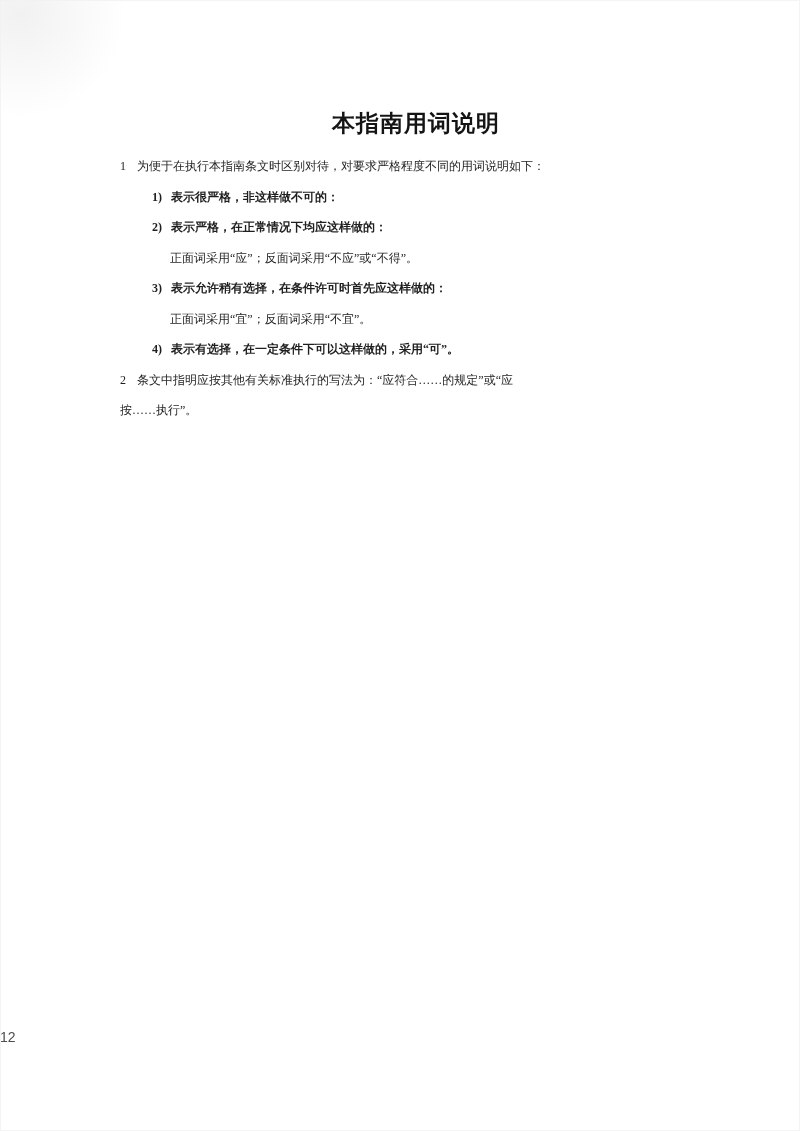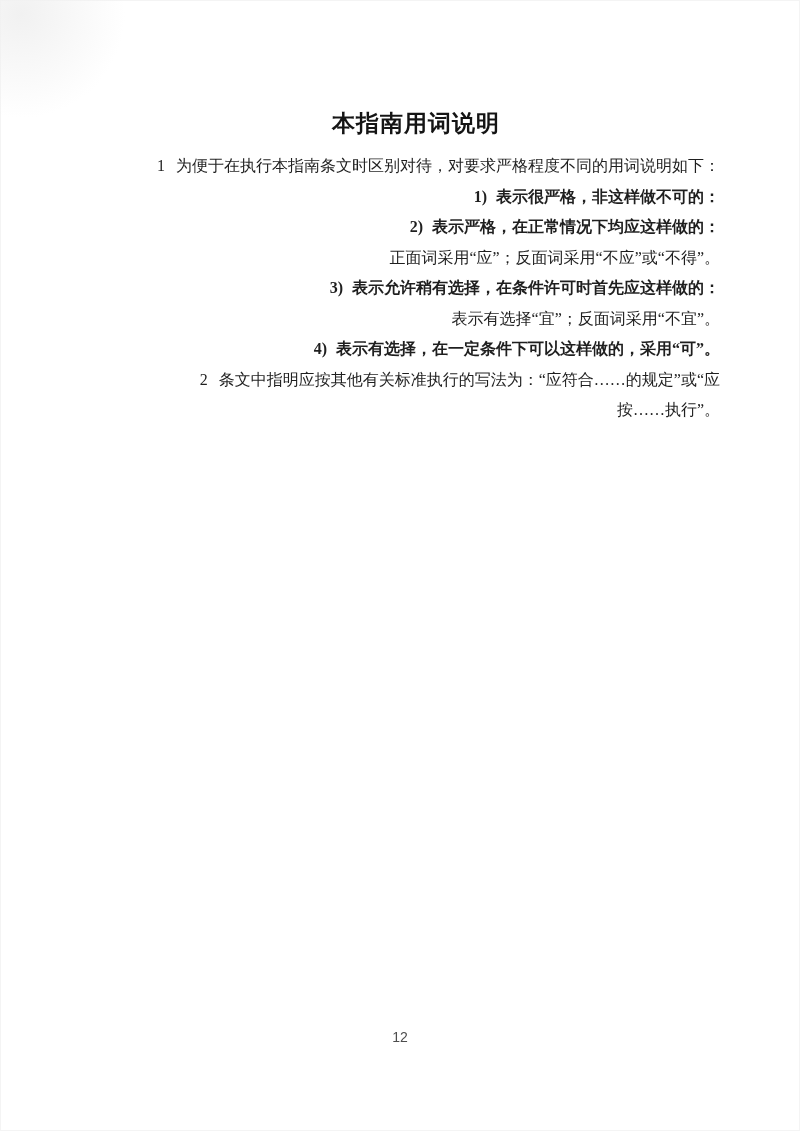--- a/index.html
+++ b/index.html
@@ -39,38 +39,36 @@
     font-size: 23px;
     line-height: 28px;
     letter-spacing: 1px;
     color: #141414;
   }
   .doc-body {
     position: absolute;
     top: 151px;
     left: 120px;
     width: 600px;
-    font-size: 16px;
-    text-align: right;
+    font-size: 12px;
   }
   .line {
     margin: 0;
     line-height: 30.5px;
     white-space: nowrap;
   }
   .line.l1 { padding-left: 32px; font-weight: bold; }
   .line.l2 { padding-left: 50px; }
   .num { margin-right: 11px; }
   .item-num { margin-right: 9px; }
   .page-number {
     position: absolute;
     top: 1027px;
     left: 0;
     width: 100%;
-    text-align: center;
     font-family: "Liberation Sans", "DejaVu Sans", sans-serif;
     font-size: 14px;
     line-height: 20px;
     color: #4d4d4d;
   }
 </style>
 </head>
 <body>
 
 <div class="page">
@@ -83,21 +81,21 @@
 
     <p class="line l1"><span class="item-num">1)</span><span>表示很严格，非这样做不可的：</span></p>
 
 
     <p class="line l1"><span class="item-num">2)</span><span>表示严格，在正常情况下均应这样做的：</span></p>
 
     <p class="line l2">正面词采用“应”；反面词采用“不应”或“不得”。</p>
 
     <p class="line l1"><span class="item-num">3)</span><span>表示允许稍有选择，在条件许可时首先应这样做的：</span></p>
 
-    <p class="line l2">表示有选择“宜”；反面词采用“不宜”。</p>
+    <p class="line l2">正面词采用“宜”；反面词采用“不宜”。</p>
 
     <p class="line l1"><span class="item-num">4)</span><span>表示有选择，在一定条件下可以这样做的，采用“可”。</span></p>
 
     <p class="line l0"><span class="num">2</span><span>条文中指明应按其他有关标准执行的写法为：“应符合……的规定”或“应</span></p>
 
     <p class="line l0">按……执行”。</p>
 
   </div>
 
   <div class="page-number">12</div>

